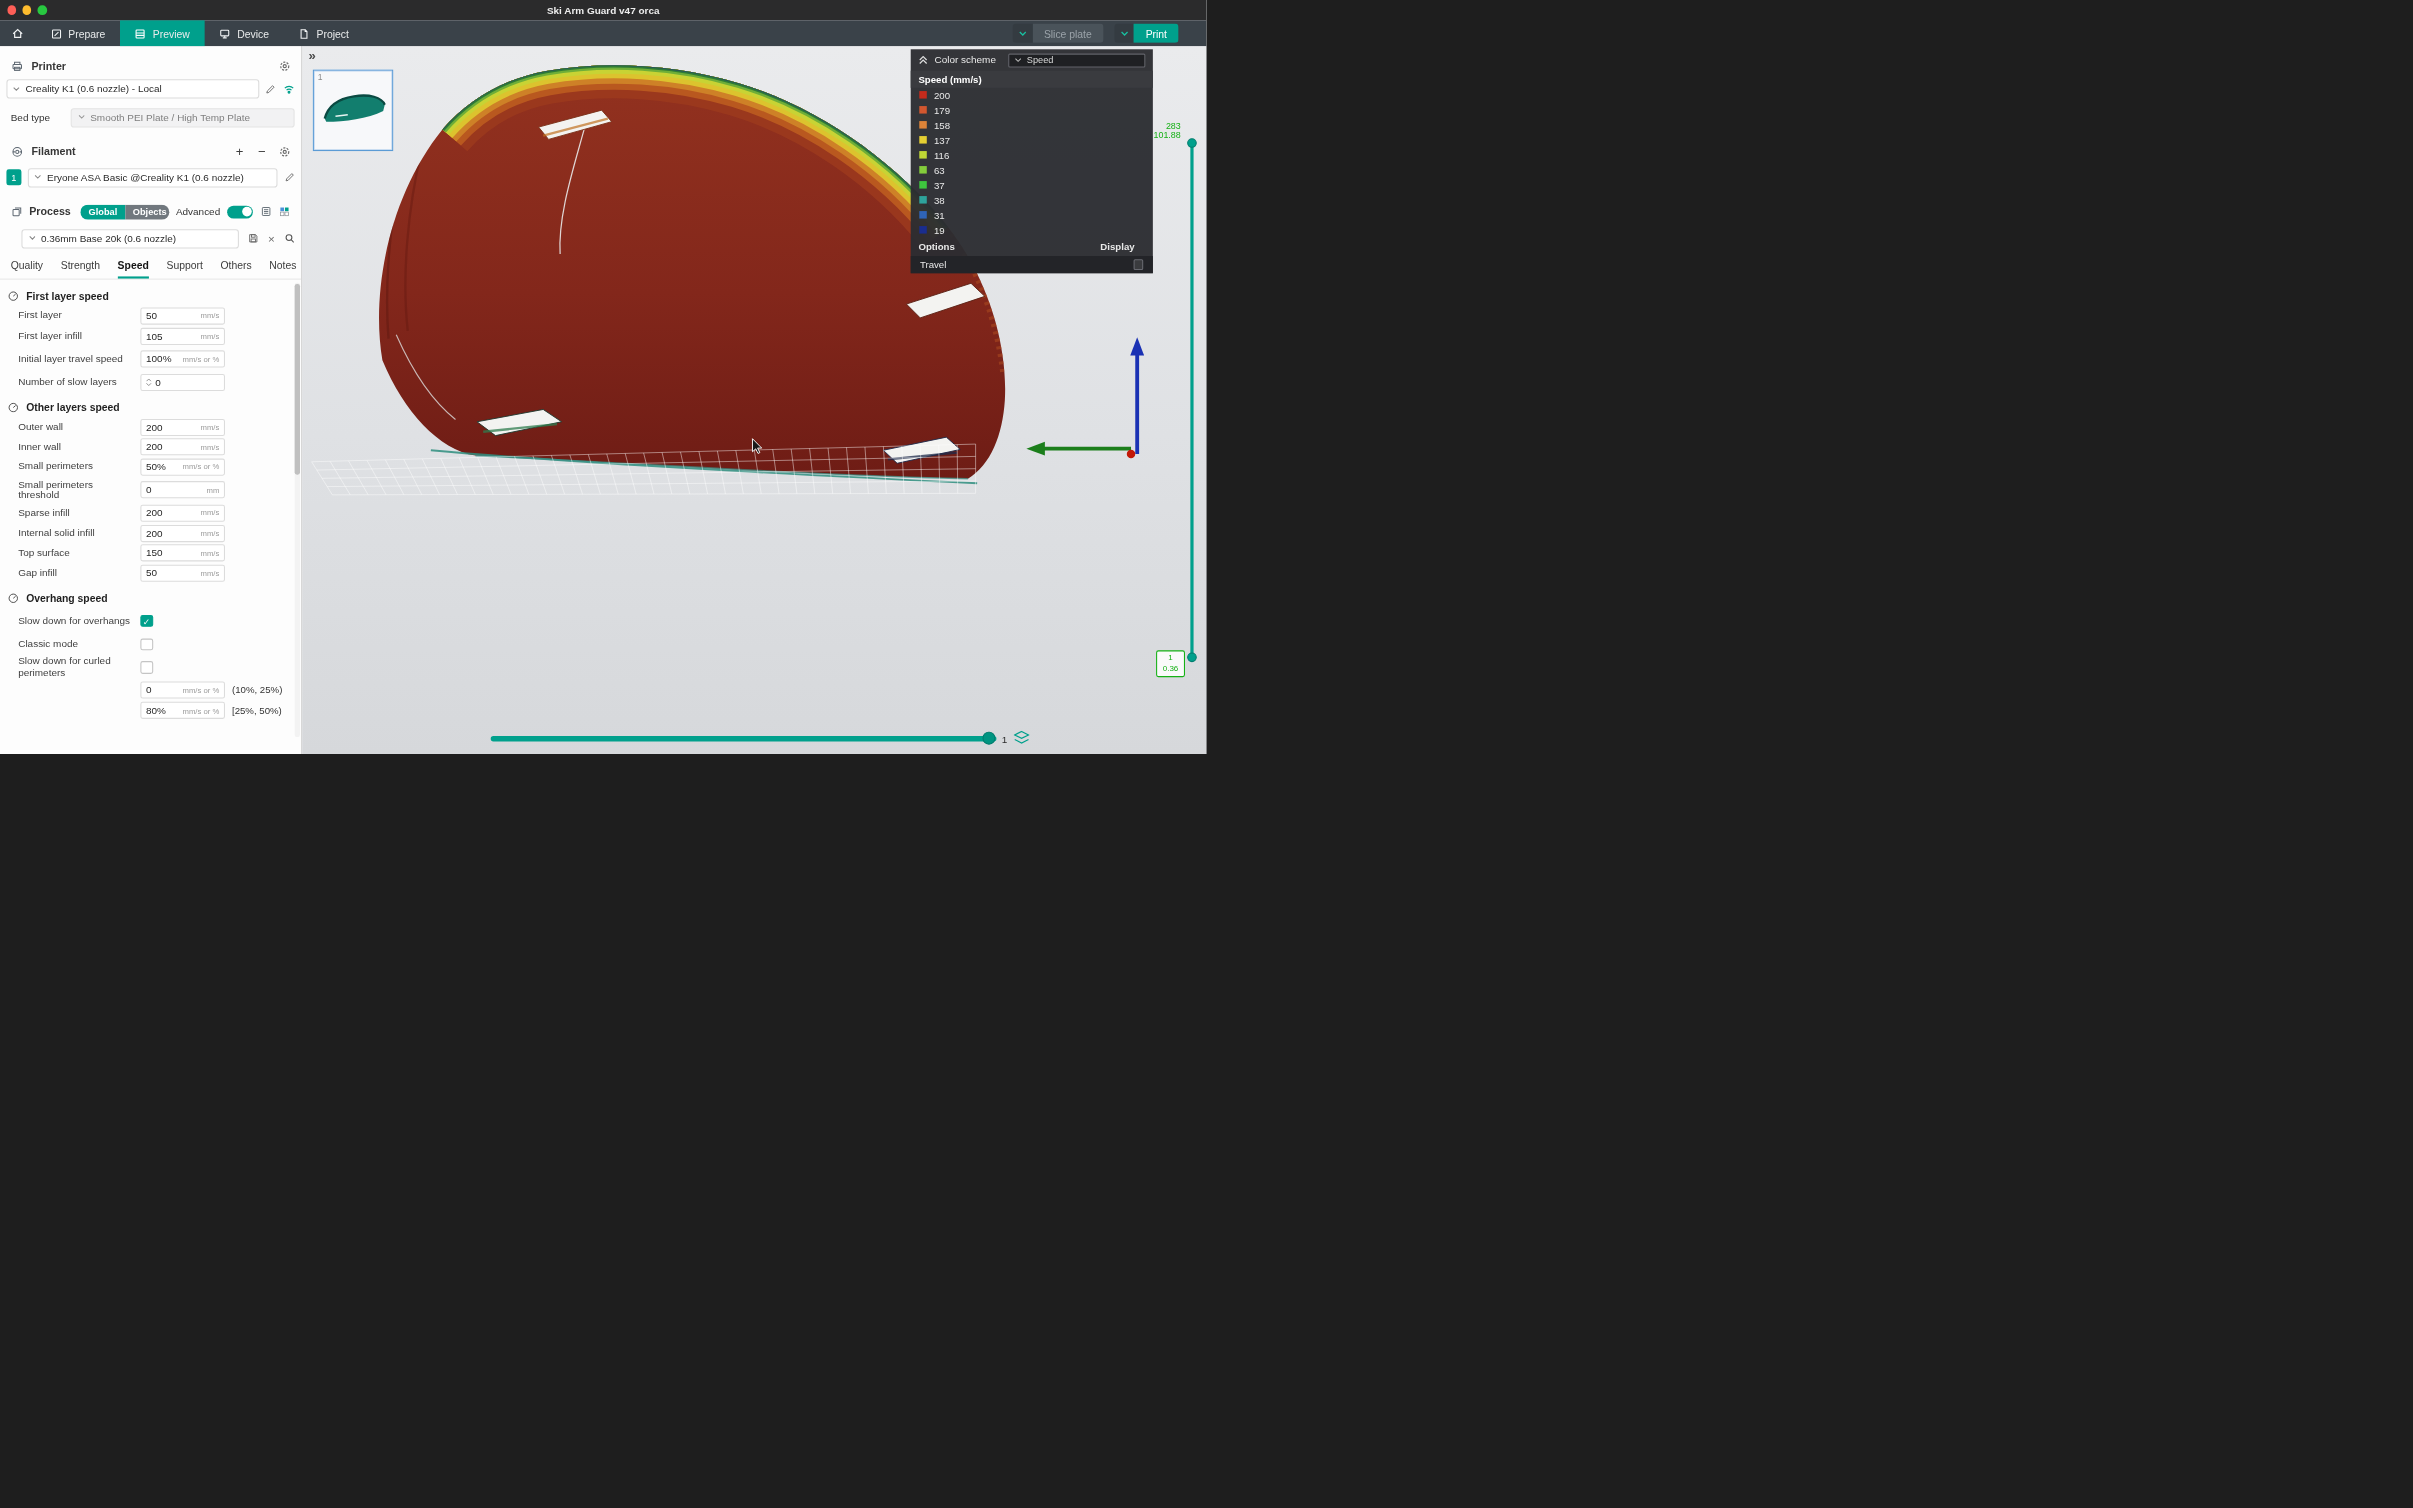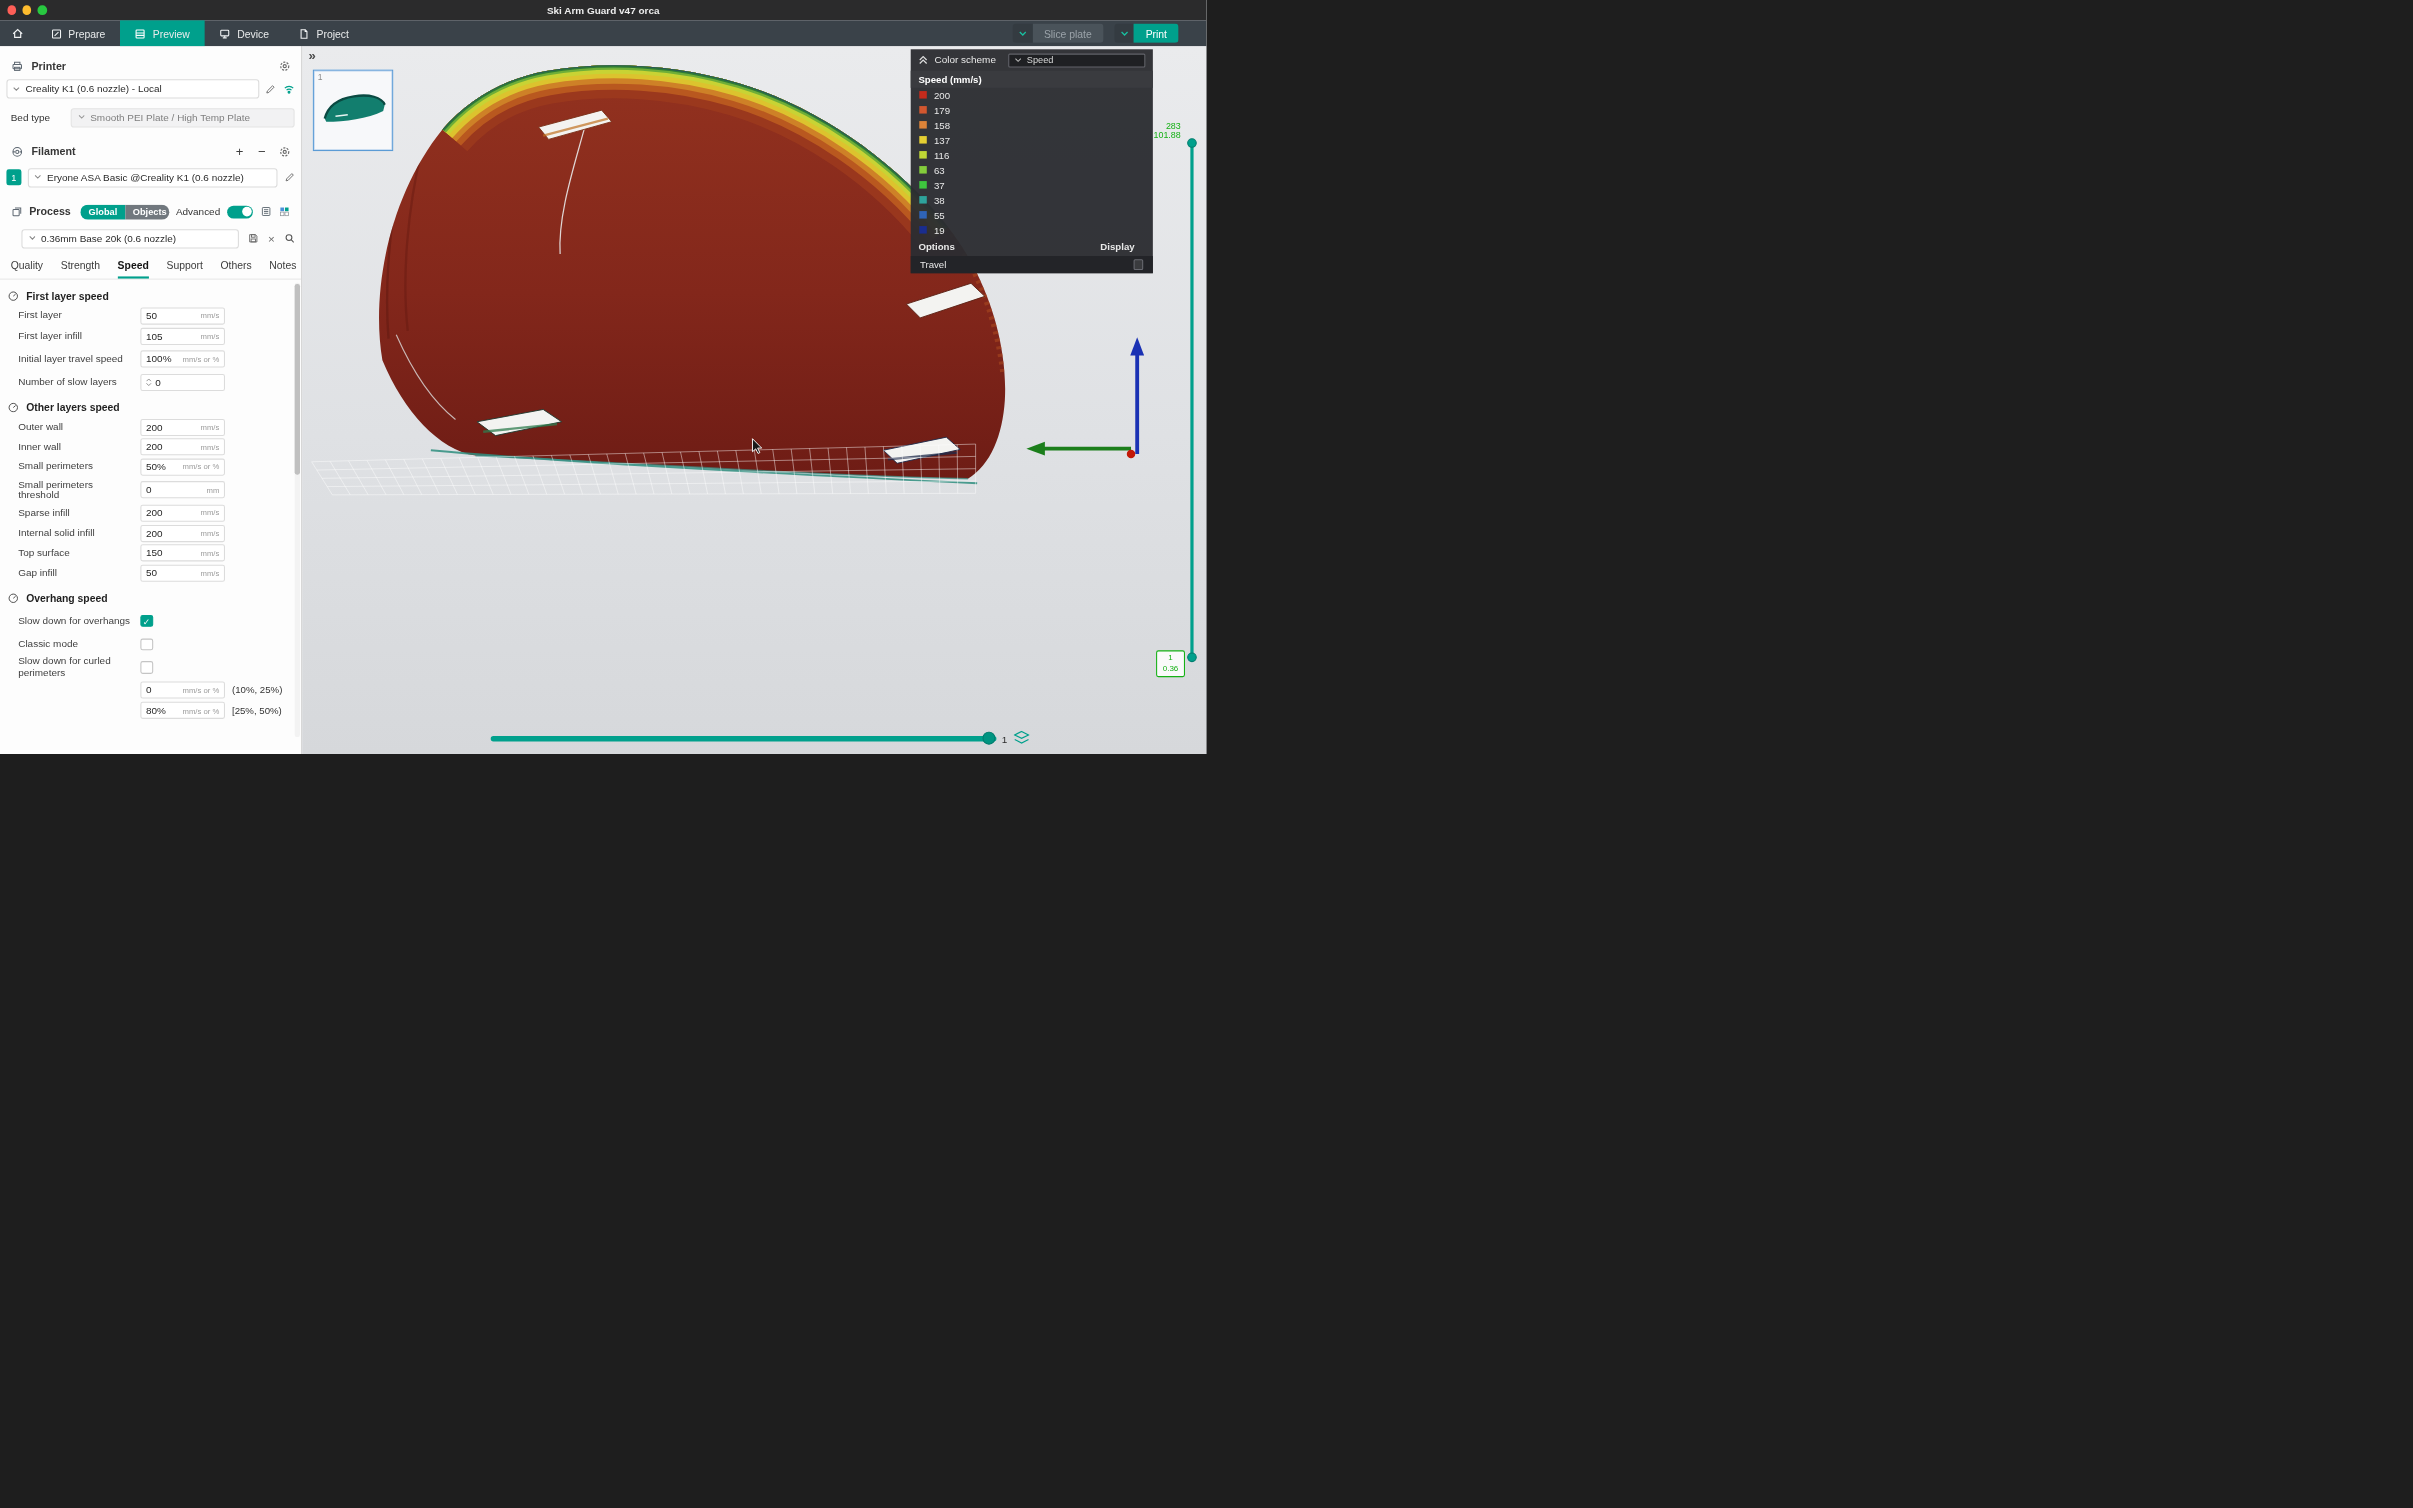--- a/index.html
+++ b/index.html
@@ -294,21 +294,21 @@
     <div class="leg-item">
       <span class="leg-sq" style="background: rgb(62, 197, 62);"></span>
       <span>37</span>
       </div>
     <div class="leg-item">
       <span class="leg-sq" style="background: rgb(46, 163, 155);"></span>
       <span>38</span>
       </div>
     <div class="leg-item">
       <span class="leg-sq" style="background: rgb(47, 100, 183);"></span>
-      <span>55</span>
+      <span>31</span>
       </div>
     <div class="leg-item">
       <span class="leg-sq" style="background: rgb(26, 45, 143);"></span>
       <span>19</span>
       </div>
 
     <div class="leg-opts">
       <span>Options</span>
       <span class="sp"></span>
       <span>Display</span>

